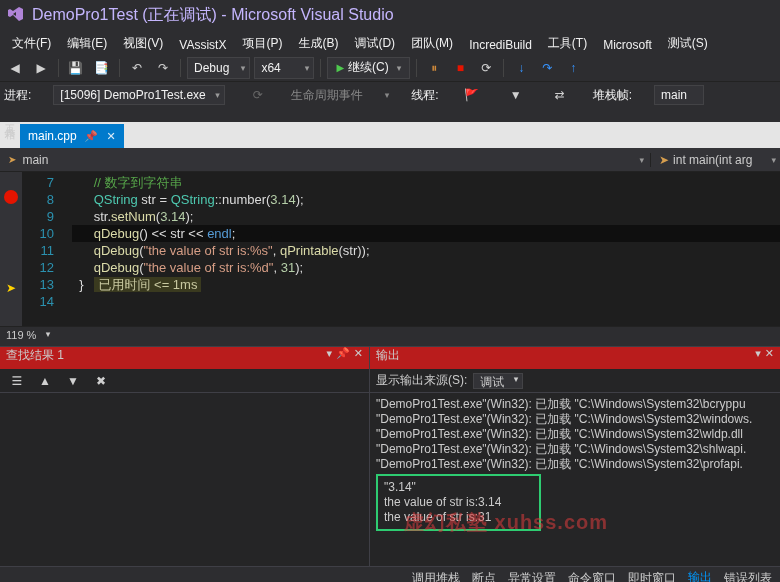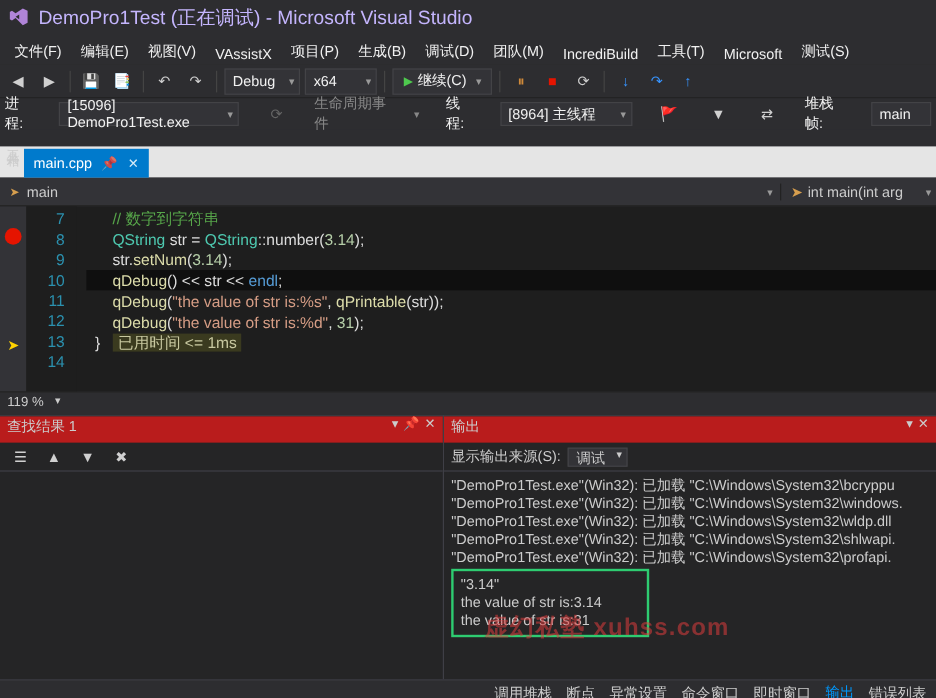--- a/index.html
+++ b/index.html
@@ -113,21 +113,20 @@
   <span class="tb-btn" style="color:#3794ff">↑</span>
 </div>
 
 <div class="debugbar">
   <span class="lbl">进程:</span>
   <span class="dd">[15096] DemoPro1Test.exe</span>
   <span class="tb-btn" style="color:#666">⟳</span>
   <span class="lbl" style="color:#888">生命周期事件</span>
   <span style="color:#888;font-size:9px">▾</span>
   <span class="lbl">线程:</span>
-  <span class="dd" style="min-width:110px">[8964] 主线程</span>
   <span class="tb-btn">🚩</span>
   <span class="tb-btn">▼</span>
   <span class="tb-btn">⇄</span>
   <span class="lbl">堆栈帧:</span>
   <input class="txt" value="main" style="">
 </div>
 
 <div class="side-text">工具箱</div>
 
 <div class="tabstrip">

